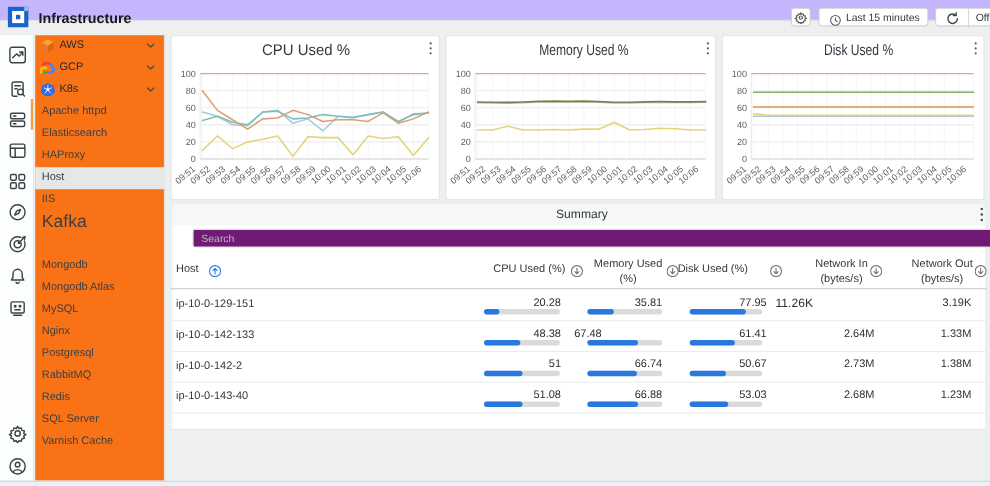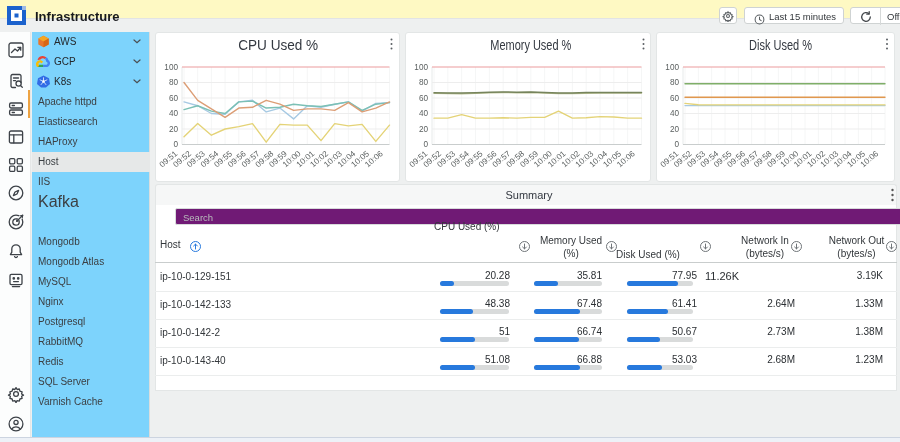--- a/index.html
+++ b/index.html
@@ -4,21 +4,21 @@
 <style>
 * { margin:0; padding:0; box-sizing:border-box; }
 html,body { width:900px; height:442px; overflow:hidden; font-family:"Liberation Sans", sans-serif; background:#eef0f0; }
 .card { position:absolute; background:#fff; border:1px solid #e3e6e6; border-radius:3px; overflow:hidden; }
 .btn { position:absolute; background:#fff; border:1px solid #cfd3d3; border-radius:3px; }
 </style>
 </head>
 <body>
 <div style="position:absolute;left:0;top:0;width:900px;height:442px;background:#eef0f0;overflow:hidden">
 
-<div style="position:absolute;left:0;top:0;width:900px;height:19px;background:#fef9c3;border-bottom:1px solid #e2e4e4">
+<div style="position:absolute;left:0;top:0;width:900px;height:19px;background:#c4b5fd;border-bottom:1px solid #e2e4e4">
 
 <svg style="position:absolute;left:7px;top:6px" width="19" height="19" viewBox="0 0 19 19">
 <rect x="0" y="0" width="19" height="19" fill="#1b62cd"></rect>
 <rect x="4" y="4" width="11" height="11" fill="#fff"></rect>
 <rect x="7.5" y="7.5" width="4" height="4" fill="#1b62cd"></rect>
 <rect x="15" y="0" width="4" height="4" fill="#9db9e4"></rect>
 </svg>
 <span style="position:absolute;left:35px;top:9px;font-size:13px;font-weight:bold;color:#17191c">Infrastructure</span>
 <div class="btn" style="left:719px;top:7px;width:18px;height:17px;display:flex;align-items:center;justify-content:center">
         <svg width="12" height="12" viewBox="0 0 18 18" fill="none" stroke="#585d61" stroke-width="1.6">
@@ -102,21 +102,21 @@
         <path d="M9 2.6 l1.1 1.9 2.2-.5 .6 2.2 2.2 .6 -.5 2.2 1.9 1.1 -1.9 1.1 .5 2.2 -2.2 .6 -.6 2.2 -2.2 -.5 -1.1 1.9 -1.1 -1.9 -2.2 .5 -.6 -2.2 -2.2 -.6 .5 -2.2 -1.9 -1.1 1.9 -1.1 -.5 -2.2 2.2 -.6 .6 -2.2 2.2 .5 z"></path>
       </svg>
 <svg style="position:absolute;left:7.0px;top:383.0px" width="18" height="18" viewBox="0 0 18 18" fill="none" stroke="#3d4248" stroke-width="1.3" stroke-linecap="round" stroke-linejoin="round">
         <circle cx="9" cy="9" r="6.9"></circle>
         <circle cx="9" cy="7.4" r="2.1"></circle>
         <path d="M4.7 14 a5.5 5.5 0 0 1 8.6 0"></path>
       </svg>
 <div style="position:absolute;right:0;top:58px;width:2.5px;height:28px;background:#eda343"></div>
 </div>
 
-<div style="position:absolute;left:32px;top:32px;width:118px;height:405px;background:#7dd3fc;border-right:1px solid #dadddd">
+<div style="position:absolute;left:32px;top:32px;width:118px;height:405px;background:#f97316;border-right:1px solid #dadddd">
 <div style="position:absolute;left:0;top:0px;width:118px;height:20px">
 <span style="position:absolute;left:4px;top:2.5px;width:14px;height:14px;display:flex;align-items:center;justify-content:center">
           <svg width="13" height="13" viewBox="0 0 16 16">
             <polygon points="8,0.8 14.4,4.4 14.4,11.6 8,15.2 1.6,11.6 1.6,4.4" fill="#e8762d"></polygon>
             <polygon points="8,0.8 14.4,4.4 8,8 1.6,4.4" fill="#f5a623"></polygon>
             <polygon points="8,8 14.4,4.4 14.4,11.6 8,15.2" fill="#d86613"></polygon>
           </svg>
         </span>
 <span style="position:absolute;left:22px;top:4px;font-size:10px;color:#24282c">AWS</span>
 <svg style="position:absolute;right:9px;top:7px" width="8" height="5" viewBox="0 0 8 5">
@@ -381,31 +381,31 @@
 
 <div style="position:absolute;left:155px;top:205px;width:742px;height:186px;background:#fff;border:1px solid #e3e6e6;border-top:none"></div>
 <div style="position:absolute;left:175px;top:208px;width:736px;height:17px;background:#701a75;border:1px solid #d8dbdb;border-radius:2px">
   <span style="position:absolute;left:7px;top:2.5px;font-size:9.5px;color:#b9bdbd">Search</span>
 </div>
 <span style="position:absolute;left:160px;top:239px;font-size:10px;color:#33373b">Host</span>
     <svg style="position:absolute;left:190px;top:241px" width="11" height="11" viewBox="0 0 11 11">
       <circle cx="5.5" cy="5.5" r="5" fill="none" stroke="#2779dd" stroke-width="1"></circle>
       <path d="M5.5 8 V3.2 M3.6 5 L5.5 3.1 L7.4 5" stroke="#2779dd" stroke-width="1" fill="none" stroke-linecap="round" stroke-linejoin="round"></path>
     </svg>
-    <span style="position:absolute;left:434px;top:221px;width:80px;font-size:10px;color:#33373b">CPU Used (%)</span>
+    <span style="position:absolute;left:434px;top:239px;width:80px;text-align:right;font-size:10px;color:#33373b">CPU Used (%)</span>
     <svg style="position:absolute;left:519px;top:241px" width="11" height="11" viewBox="0 0 11 11">
       <circle cx="5.5" cy="5.5" r="5" fill="none" stroke="#6f7478" stroke-width="1"></circle>
       <path d="M5.5 3 V7.8 M3.6 6 L5.5 7.9 L7.4 6" stroke="#6f7478" stroke-width="1" fill="none" stroke-linecap="round" stroke-linejoin="round"></path>
     </svg>
     <span style="position:absolute;left:531px;top:235px;width:80px;text-align:center;font-size:10px;color:#33373b;line-height:12.5px">Memory Used<br>(%)</span>
     <svg style="position:absolute;left:606px;top:241px" width="11" height="11" viewBox="0 0 11 11">
       <circle cx="5.5" cy="5.5" r="5" fill="none" stroke="#6f7478" stroke-width="1"></circle>
       <path d="M5.5 3 V7.8 M3.6 6 L5.5 7.9 L7.4 6" stroke="#6f7478" stroke-width="1" fill="none" stroke-linecap="round" stroke-linejoin="round"></path>
     </svg>
-    <span style="position:absolute;left:616px;top:249px;width:64px;text-align:center;font-size:10px;color:#33373b">Disk Used (%)</span>
+    <span style="position:absolute;left:616px;top:239px;width:64px;text-align:center;font-size:10px;color:#33373b">Disk Used (%)</span>
     <svg style="position:absolute;left:700px;top:241px" width="11" height="11" viewBox="0 0 11 11">
       <circle cx="5.5" cy="5.5" r="5" fill="none" stroke="#6f7478" stroke-width="1"></circle>
       <path d="M5.5 3 V7.8 M3.6 6 L5.5 7.9 L7.4 6" stroke="#6f7478" stroke-width="1" fill="none" stroke-linecap="round" stroke-linejoin="round"></path>
     </svg>
     <span style="position:absolute;left:727px;top:235px;width:76px;text-align:center;font-size:10px;color:#33373b;line-height:12.5px">Network In<br>(bytes/s)</span>
     <svg style="position:absolute;left:791px;top:241px" width="11" height="11" viewBox="0 0 11 11">
       <circle cx="5.5" cy="5.5" r="5" fill="none" stroke="#6f7478" stroke-width="1"></circle>
       <path d="M5.5 3 V7.8 M3.6 6 L5.5 7.9 L7.4 6" stroke="#6f7478" stroke-width="1" fill="none" stroke-linecap="round" stroke-linejoin="round"></path>
     </svg>
     <span style="position:absolute;left:818px;top:235px;width:77px;text-align:center;font-size:10px;color:#33373b;line-height:12.5px">Network Out<br>(bytes/s)</span>
@@ -424,21 +424,21 @@
     <span style="position:absolute;left:617px;top:269.5px;width:80px;text-align:right;font-size:10px;color:#2b2f33">77.95</span>
     <span style="position:absolute;left:627px;top:281.0px;width:66px;height:5px;background:#d9dbdb;border-radius:2.5px"></span>
     <span style="position:absolute;left:627px;top:281.0px;width:51.4px;height:5px;background:#2779dd;border-radius:2.5px"></span>
     <span style="position:absolute;left:705px;top:269.5px;width:90px;font-size:11px;color:#2b2f33">11.26K</span>
     <span style="position:absolute;left:793px;top:269.5px;width:90px;text-align:right;font-size:10px;color:#2b2f33">3.19K</span>
     <div style="position:absolute;left:155px;top:290.5px;width:742px;height:1px;background:#ebeded"></div>
 <span style="position:absolute;left:160px;top:298.5px;font-size:10px;color:#33373b">ip-10-0-142-133</span>
     <span style="position:absolute;left:430px;top:297.5px;width:80px;text-align:right;font-size:10px;color:#2b2f33">48.38</span>
     <span style="position:absolute;left:440px;top:309.0px;width:69px;height:5px;background:#d9dbdb;border-radius:2.5px"></span>
     <span style="position:absolute;left:440px;top:309.0px;width:33.4px;height:5px;background:#2779dd;border-radius:2.5px"></span>
-    <span style="position:absolute;left:522px;top:297.5px;width:80px;text-align:right;font-size:10px;color:#2b2f33">67.48</span>
+    <span style="position:absolute;left:522px;top:297.5px;width:80px;font-size:10px;color:#2b2f33">67.48</span>
     <span style="position:absolute;left:534px;top:309.0px;width:68px;height:5px;background:#d9dbdb;border-radius:2.5px"></span>
     <span style="position:absolute;left:534px;top:309.0px;width:45.9px;height:5px;background:#2779dd;border-radius:2.5px"></span>
     <span style="position:absolute;left:617px;top:297.5px;width:80px;text-align:right;font-size:10px;color:#2b2f33">61.41</span>
     <span style="position:absolute;left:627px;top:309.0px;width:66px;height:5px;background:#d9dbdb;border-radius:2.5px"></span>
     <span style="position:absolute;left:627px;top:309.0px;width:40.5px;height:5px;background:#2779dd;border-radius:2.5px"></span>
     <span style="position:absolute;left:705px;top:297.5px;width:90px;text-align:right;font-size:10px;color:#2b2f33">2.64M</span>
     <span style="position:absolute;left:793px;top:297.5px;width:90px;text-align:right;font-size:10px;color:#2b2f33">1.33M</span>
     <div style="position:absolute;left:155px;top:318.5px;width:742px;height:1px;background:#ebeded"></div>
 <span style="position:absolute;left:160px;top:326.5px;font-size:10px;color:#33373b">ip-10-0-142-2</span>
     <span style="position:absolute;left:430px;top:325.5px;width:80px;text-align:right;font-size:10px;color:#2b2f33">51</span>

